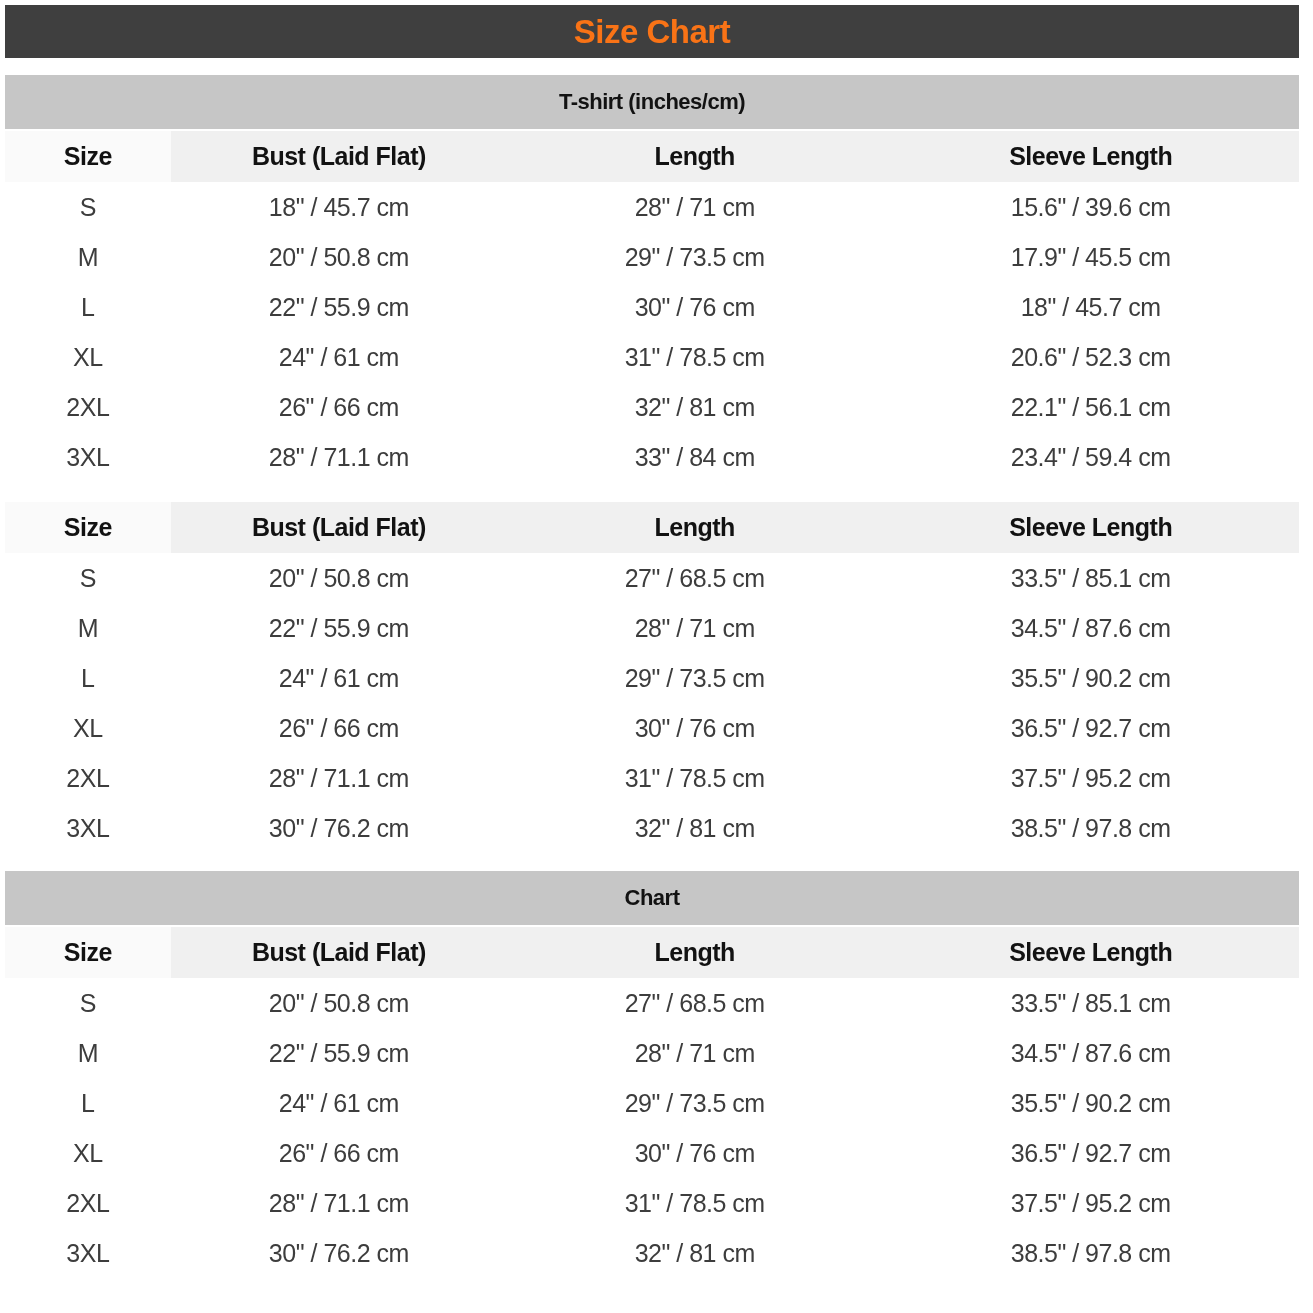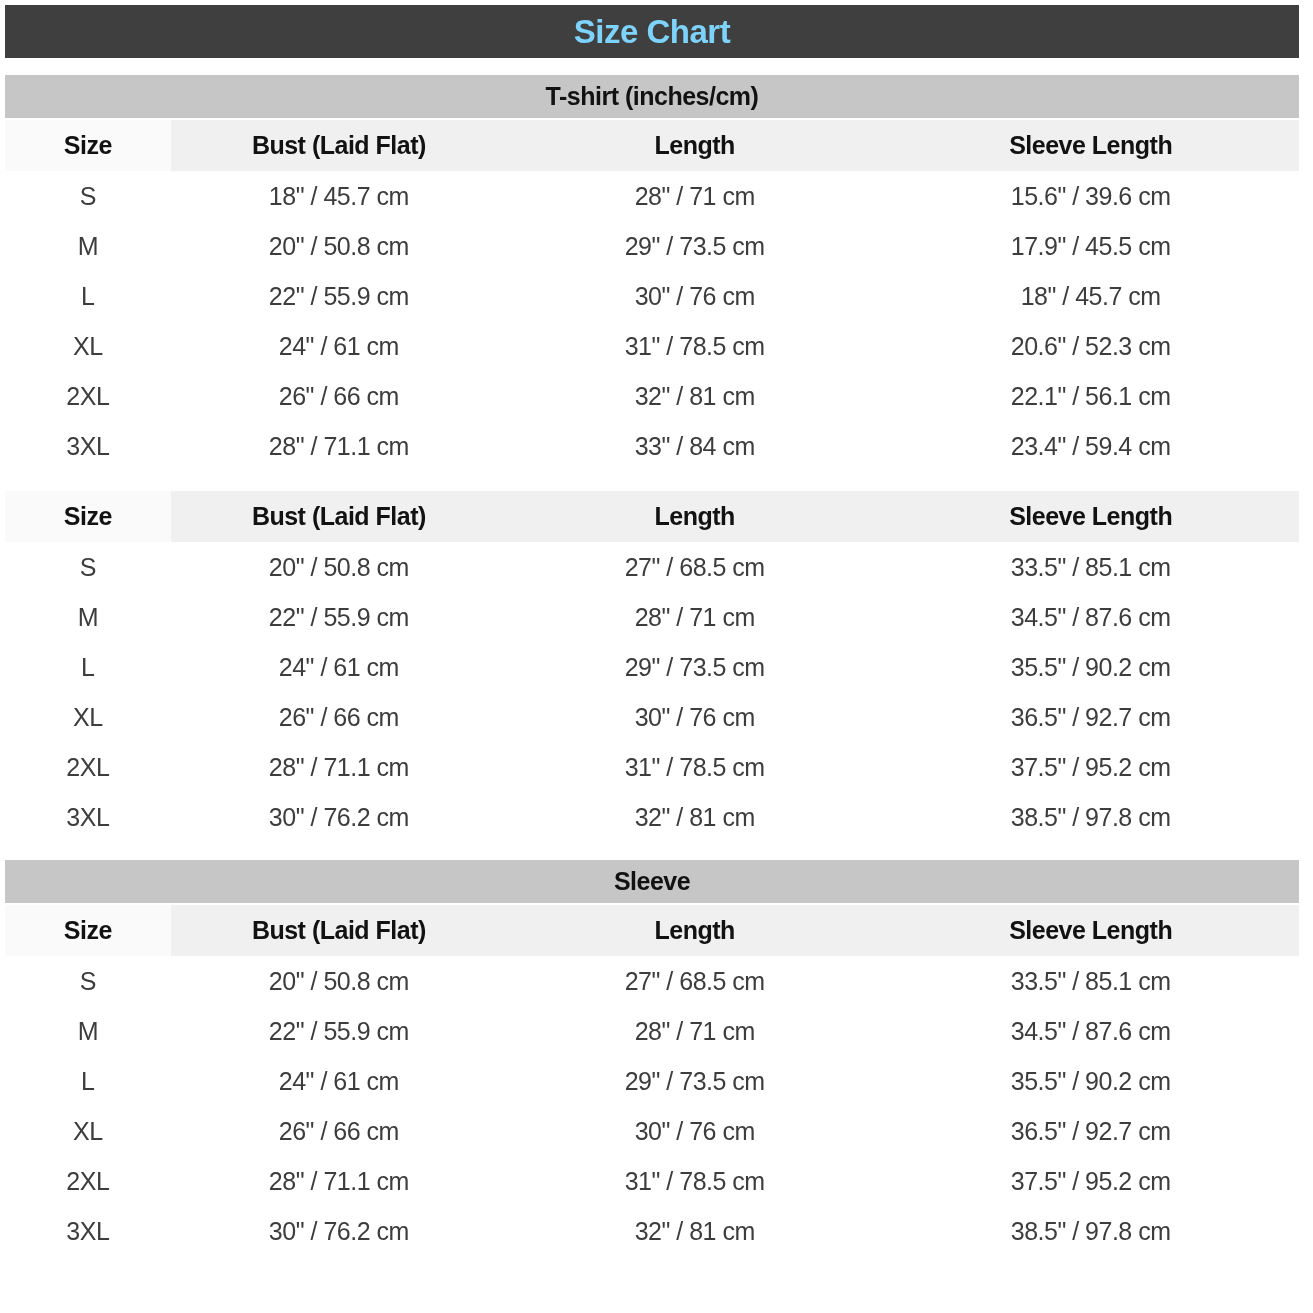--- a/index.html
+++ b/index.html
@@ -17,35 +17,35 @@
   .title-bar {
     height: 53px;
     background: #3f3f3f;
     display: flex;
     align-items: center;
     justify-content: center;
     margin-bottom: 17px;
   }
   .title-bar h1 {
     margin: 8px;
-    color: #7dd3fc;
+    color: #f97316;
     font-size: 33px;
     font-weight: bold;
     letter-spacing: -0.5px;
   }
 
   section.size-section { margin-bottom: 18px; }
 
   .section-header {
-    height: 43px;
+    height: 54px;
     background: #c6c6c6;
     display: flex;
     align-items: center;
     justify-content: center;
-    font-size: 25px;
+    font-size: 22px;
     font-weight: bold;
     color: #121212;
     letter-spacing: -0.5px;
   }
 
   table.size-table {
     width: 100%;
     border-collapse: collapse;
     table-layout: fixed;
   }
@@ -192,21 +192,21 @@
             <tr>
               <td>3XL</td>
               <td>30" / 76.2 cm</td>
               <td>32" / 81 cm</td>
               <td>38.5" / 97.8 cm</td>
             </tr>
           </tbody>
         </table>
       </section>
       <section class="size-section">
-        <div class="section-header">Sleeve</div>
+        <div class="section-header">Chart</div>
         <table class="size-table">
           <colgroup>
             <col class="c-size">
             <col class="c-bust">
             <col class="c-length">
             <col class="c-sleeve">
           </colgroup>
           <thead>
             <tr>
               <th>Size</th>

